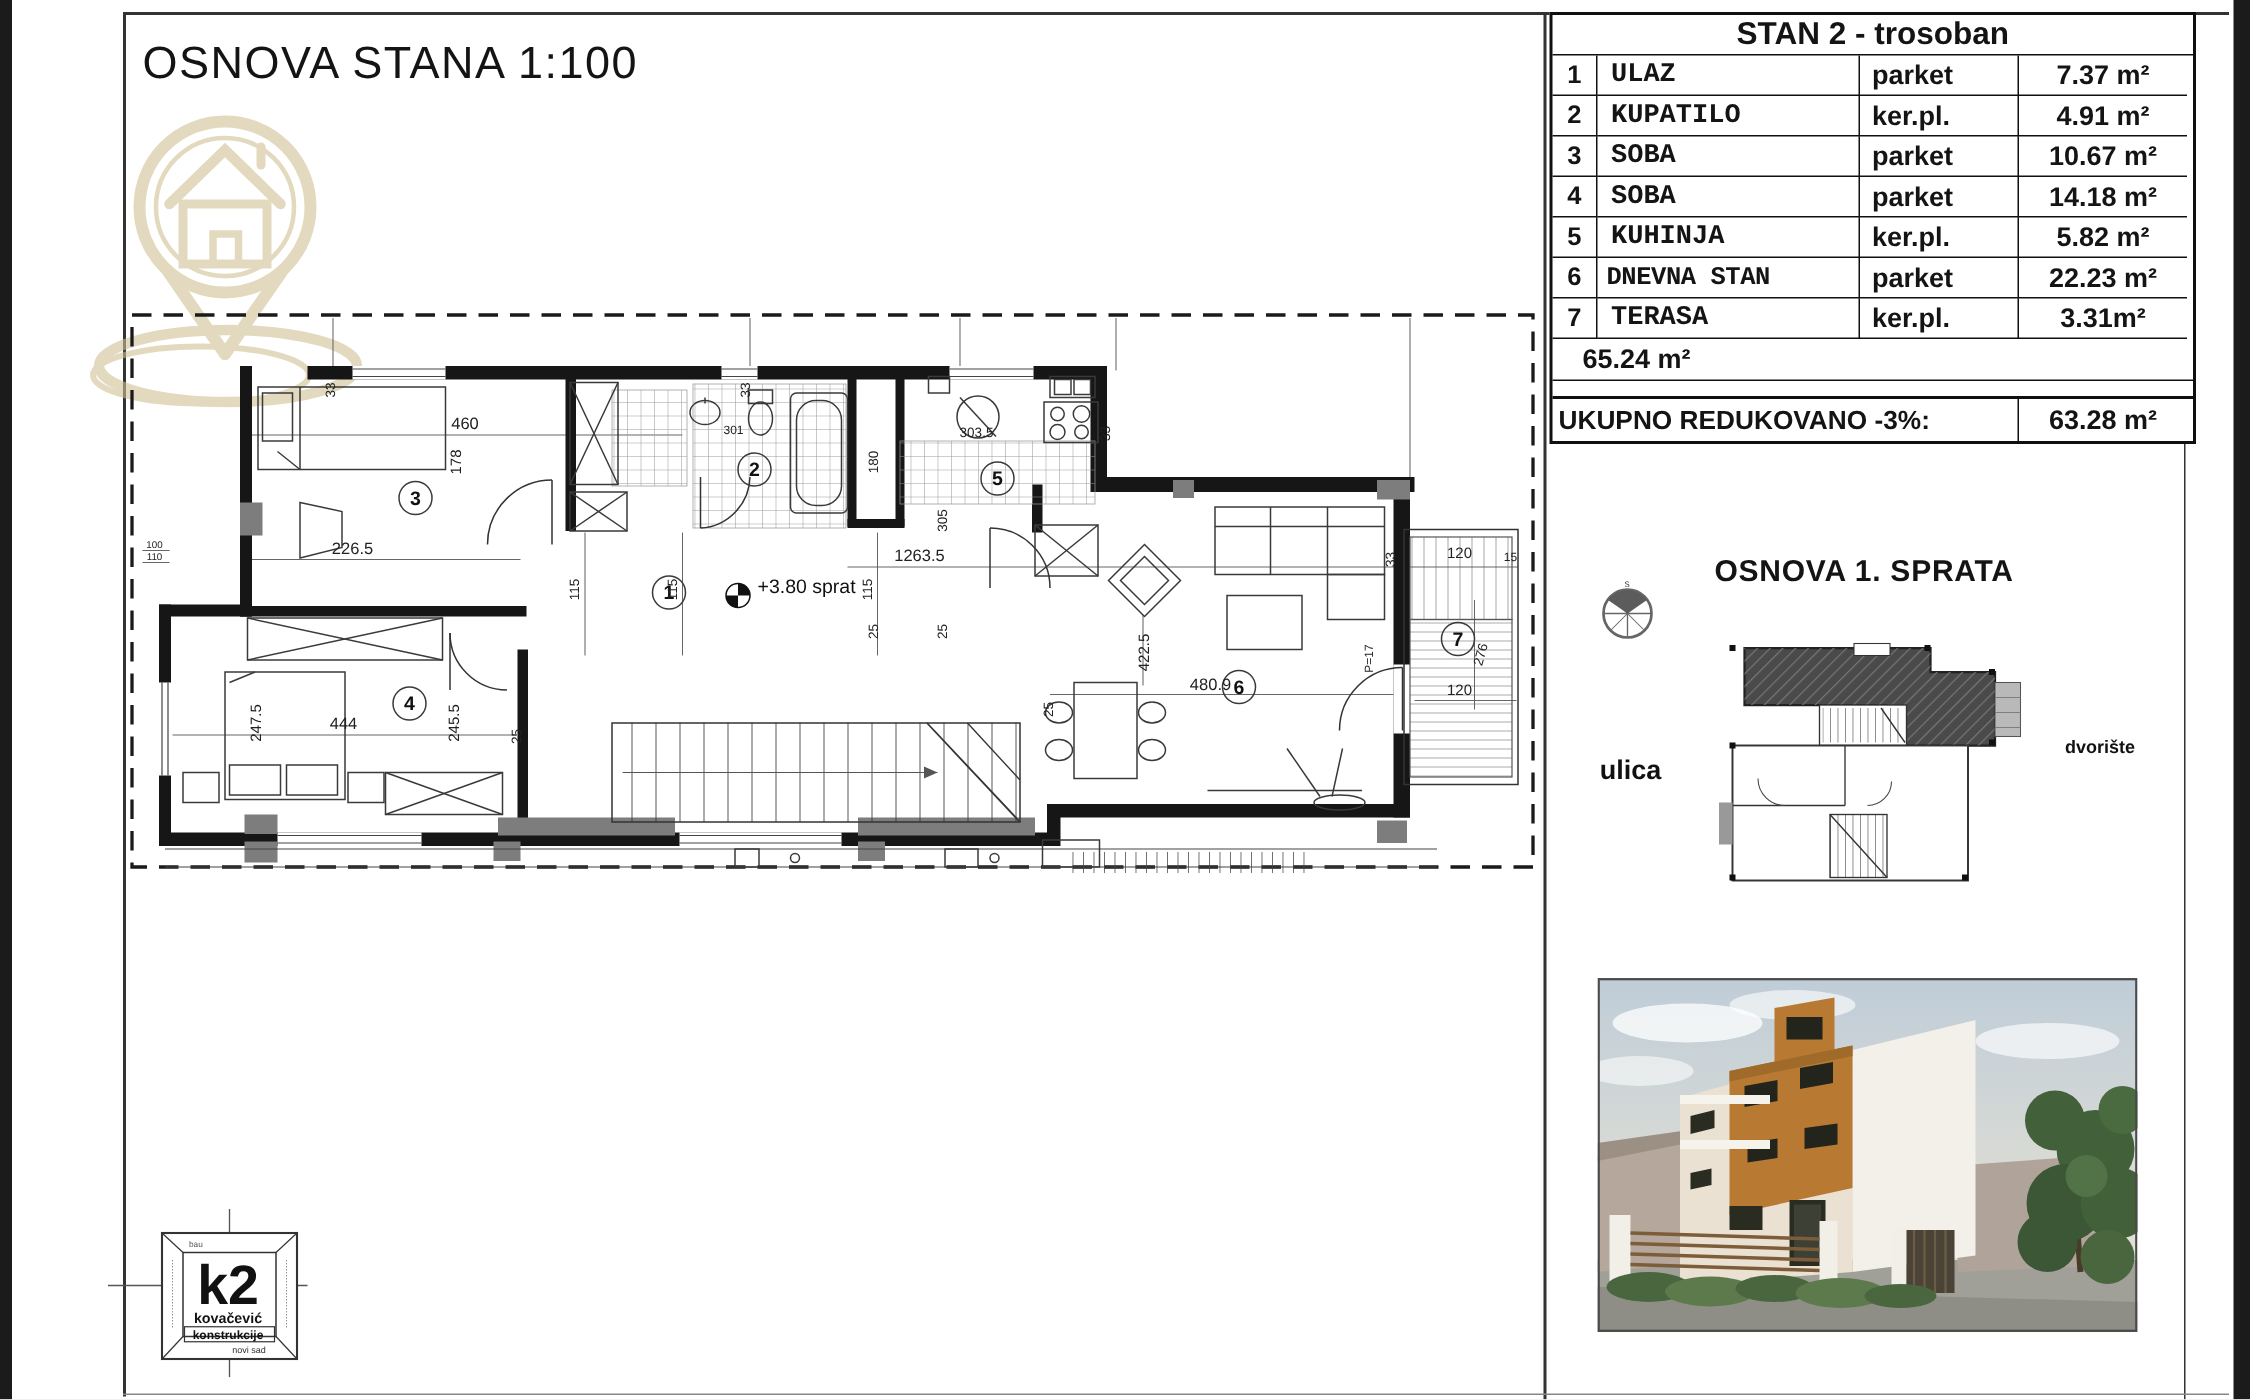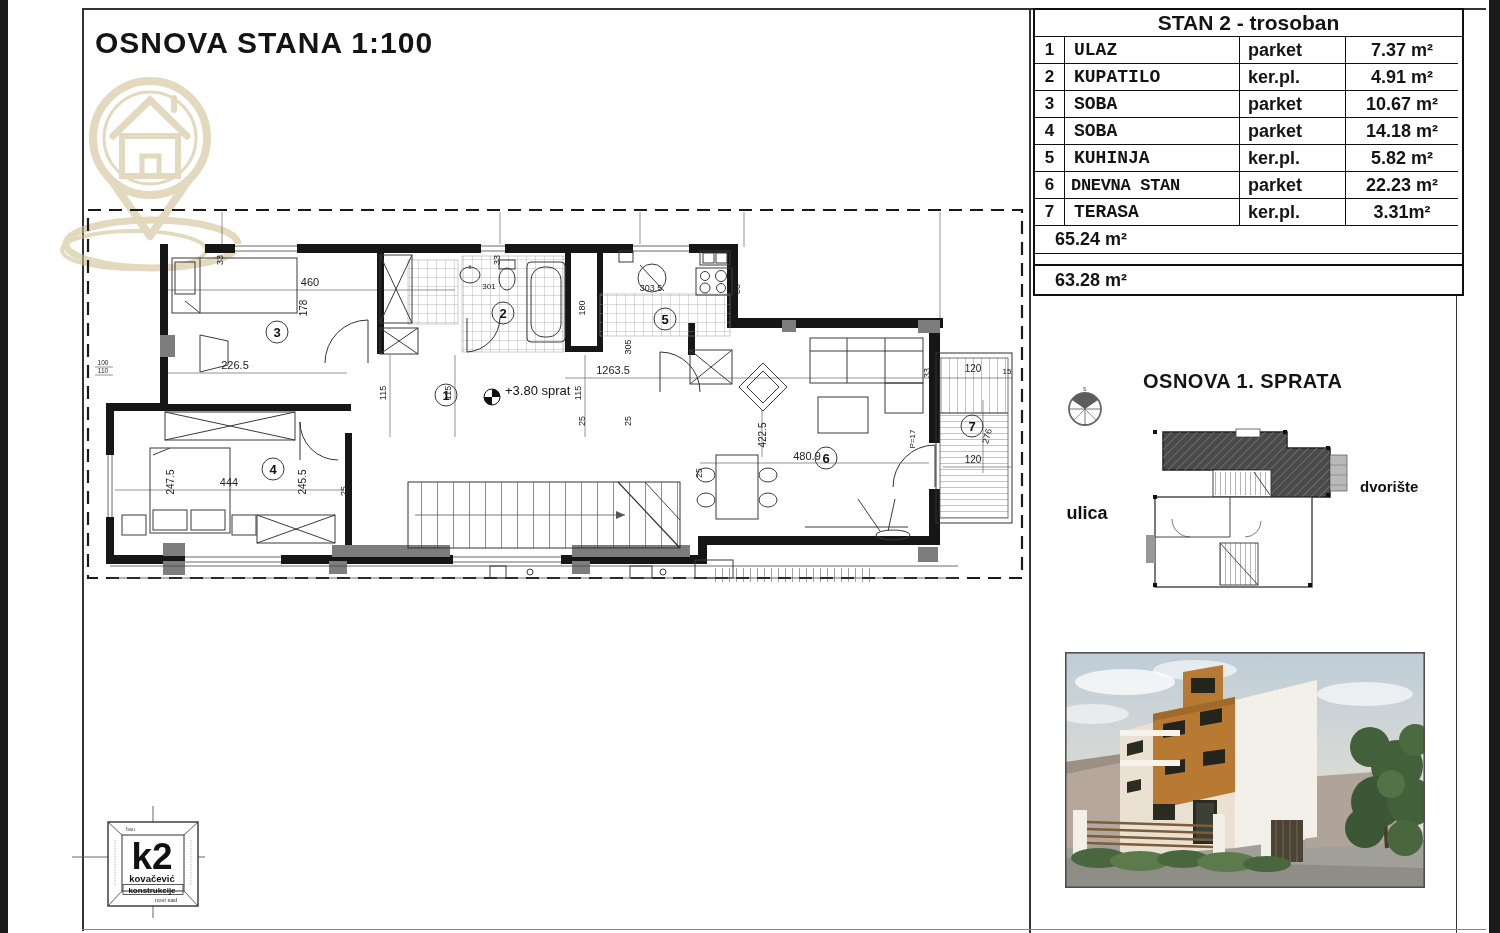--- a/index.html
+++ b/index.html
@@ -2,21 +2,21 @@
 <html><head>
 <meta charset="utf-8">
 <style>
   html,body{margin:0;padding:0;background:#e8e8e8;}
   #page{position:relative;width:1500px;height:933px;background:#ffffff;overflow:hidden;
         font-family:"Liberation Sans",sans-serif;color:#111;}
   .abs{position:absolute;}
   .edge{background:#1b1b1b;}
   .line{background:#333;}
   
-  #main-title{left:95px;top:26px;font-size:30px;font-weight:bold;letter-spacing:1px;color:#141414;}
+  #main-title{left:95px;top:26px;font-size:30px;font-weight:normal;letter-spacing:1px;color:#141414;}
   
   #room-table{left:1033px;top:8px;width:427px;border:2px solid #101010;background:#fff;}
   .trow{display:flex;align-items:center;font-weight:bold;color:#141414;}
   .tcell{height:100%;display:flex;align-items:center;box-sizing:border-box;}
   .bR{border-right:1.6px solid #101010;}
   .bB{border-bottom:1.6px solid #101010;}
   .cNum{width:30px;justify-content:center;font-size:17px;}
   .cName{width:175px;padding-left:9px;font-size:18px;font-family:Liberation Mono, monospace;}
   .cFloor{width:106px;padding-left:8px;font-size:18px;}
   .cArea{width:112px;justify-content:center;font-size:18px;}
@@ -25,21 +25,21 @@
   .hRoom{width:205px;justify-content:center;font-size:19px;}
   .data-row{height:27px;}
   #t-total{height:27px;border-bottom:1.6px solid #101010;}
   .totLabel{width:311px;justify-content:flex-end;padding-right:10px;font-size:19px;}
   #t-spacer{height:10px;}
   #t-reduced{height:28px;border-top:2px solid #101010;}
   .redLabel{width:311px;padding-left:4px;font-size:17.5px;justify-content:flex-start;}
   
   #sprat-title{left:1143px;top:370px;font-size:20px;font-weight:bold;color:#141414;letter-spacing:.5px;}
   #ulica-label{left:1052px;top:503px;width:70px;text-align:center;font-size:18px;font-weight:bold;}
-  #dvoriste-label{left:1360px;top:478px;width:80px;font-size:15px;font-weight:bold;}
+  #dvoriste-label{left:1360px;top:491px;width:80px;text-align:center;font-size:12px;font-weight:bold;}
   
   .dimt{font-family:"Liberation Sans",sans-serif;font-size:11px;fill:#222;}
   .d10{font-size:10px;} .d9{font-size:9px;} .d8{font-size:8px;} .d6{font-size:6.5px;}
   .roomnum{font-family:"Liberation Sans",sans-serif;font-size:13px;font-weight:bold;fill:#111;}
   .lvl{font-family:"Liberation Sans",sans-serif;font-size:13px;fill:#111;}
   .k2big{font-family:"Liberation Sans",sans-serif;font-weight:900;font-size:37px;fill:#111;}
   .k2s{font-family:"Liberation Sans",sans-serif;font-weight:bold;font-size:9.5px;fill:#111;}
   .k2s2{font-family:"Liberation Sans",sans-serif;font-weight:bold;font-size:8px;fill:#111;}
   .k2t{font-family:"Liberation Sans",sans-serif;font-size:6px;fill:#333;}
   .k2t2{font-family:"Liberation Sans",sans-serif;font-size:5.5px;fill:#555;}
@@ -417,20 +417,21 @@
       <span class="tcell cNum bR bB">7</span>
       <span class="tcell cName bR bB">TERASA</span>
       <span class="tcell cFloor bR bB">ker.pl.</span>
       <span class="tcell cArea bB">3.31m²</span>
     </div>
     <div class="trow" id="t-total">
       <span class="tcell cArea">65.24 m²</span>
     </div>
     <div class="trow" id="t-spacer"></div>
     <div class="trow" id="t-reduced">
+      <span class="tcell redLabel bR">UKUPNO REDUKOVANO -3%:</span>
       <span class="tcell cArea">63.28 m²</span>
     </div>
   </div>
 
   <div class="abs" id="sprat-title">OSNOVA 1. SPRATA</div>
   <div class="abs" id="ulica-label">ulica</div>
   <div class="abs" id="dvoriste-label">dvorište</div>
 
   <svg class="abs" style="left:1040px;top:385px;" width="340" height="215" viewBox="0 0 340 215">
     <defs>

